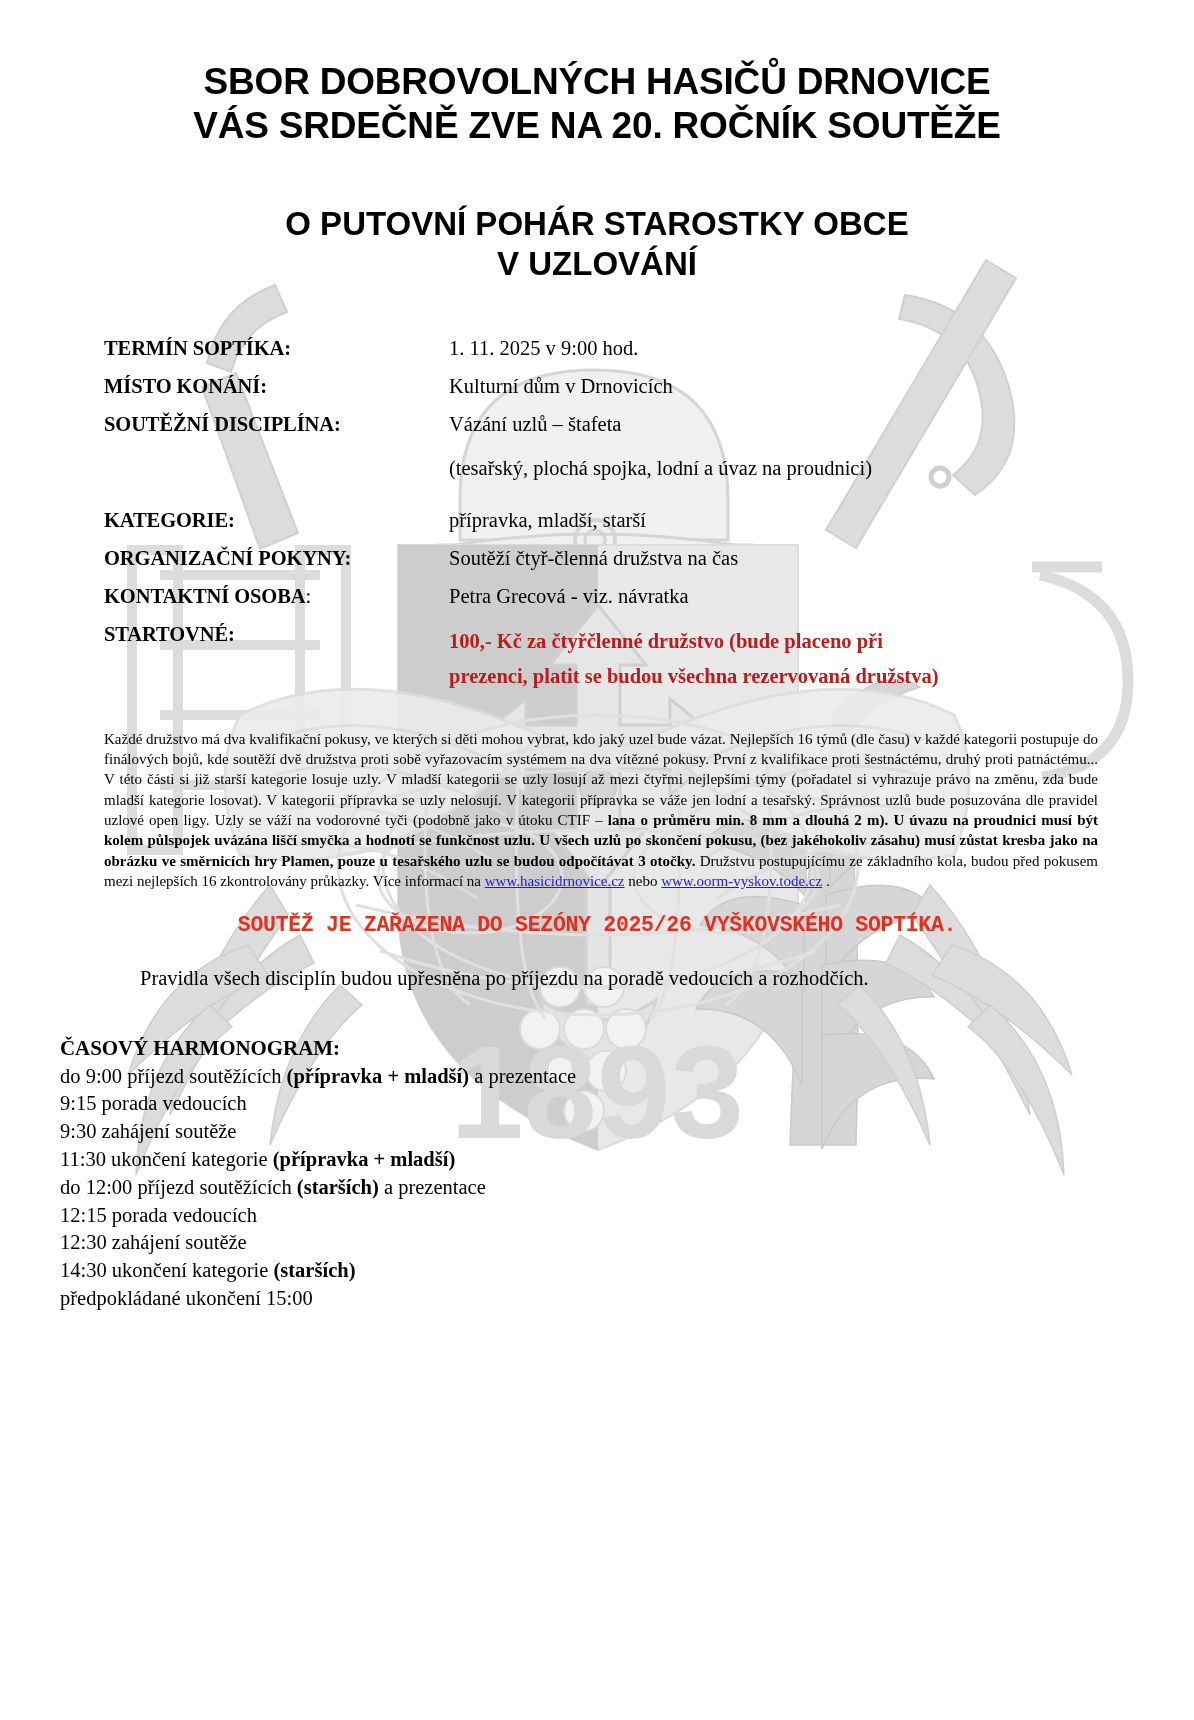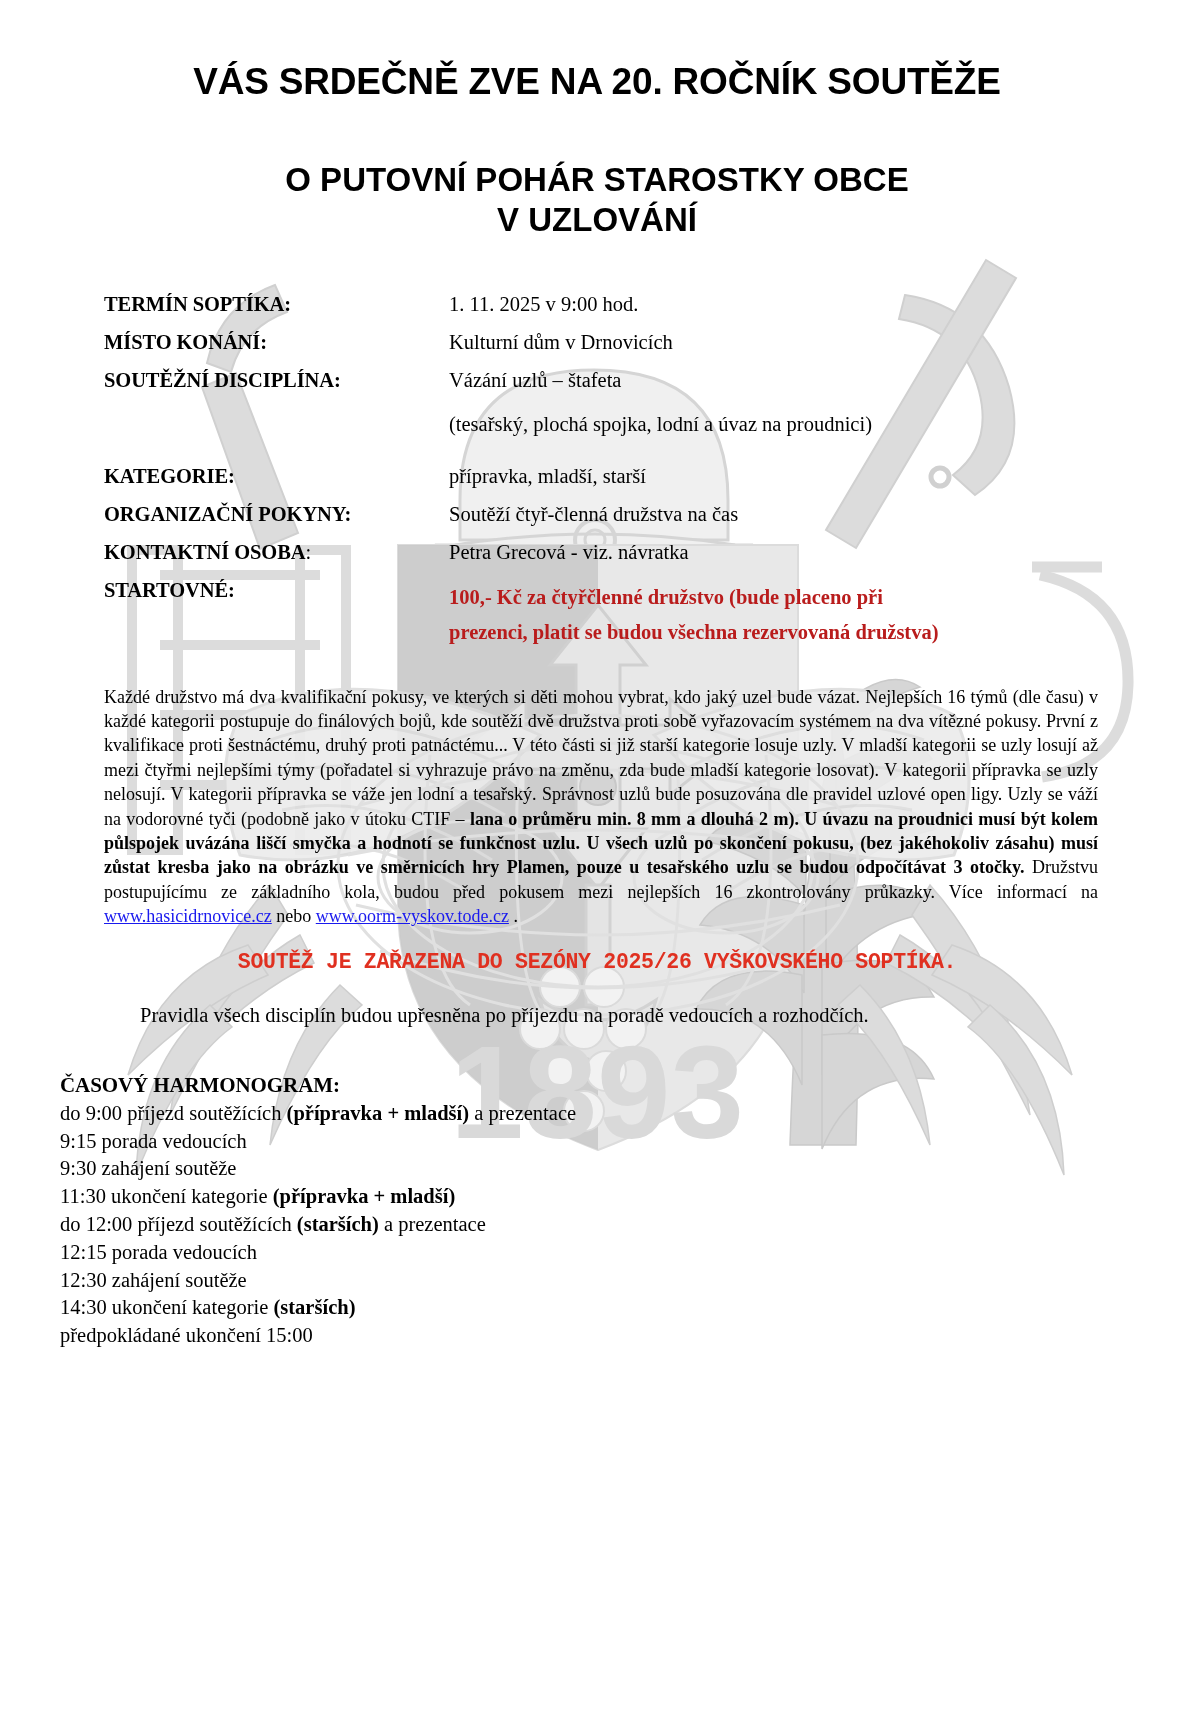--- a/index.html
+++ b/index.html
@@ -101,21 +101,21 @@
     white-space: normal;
     max-width: 500px;
     display: block;
   }
 
   
   .body-block {
     margin-top: 34px;
     margin-left: 104px;
     margin-right: 96px;
-    font-size: 18px;
+    font-size: 15px;
     line-height: 1.355;
   }
   .para {
     text-align: justify;
     text-justify: inter-word;
   }
   .para b { font-weight: bold; }
   a.ext-link {
     color: #1a1aee;
     text-decoration: underline;
@@ -267,20 +267,21 @@
         <path d="M430 510 q-20 210 40 250 M520 492 q-14 240 26 282 M676 492 q14 240 -26 282 M766 510 q20 210 -40 250"></path>
       </g>
 
       <text x="597" y="893" text-anchor="middle" font-family="Liberation Sans, DejaVu Sans, sans-serif" font-size="132" font-weight="bold" fill="#d9d9d9">1893</text>
     </svg>
   </div>
 
   <div class="content">
 
     <div class="title-block">
+      <div class="title-line">SBOR DOBROVOLNÝCH HASIČŮ DRNOVICE</div>
       <div class="title-line">VÁS SRDEČNĚ ZVE NA 20. ROČNÍK SOUTĚŽE</div>
     </div>
 
     <div class="subtitle-block">
       <div class="subtitle-line">O PUTOVNÍ POHÁR STAROSTKY OBCE</div>
       <div class="subtitle-line">V UZLOVÁNÍ</div>
     </div>
 
     <table class="info-table">
       <tbody>

